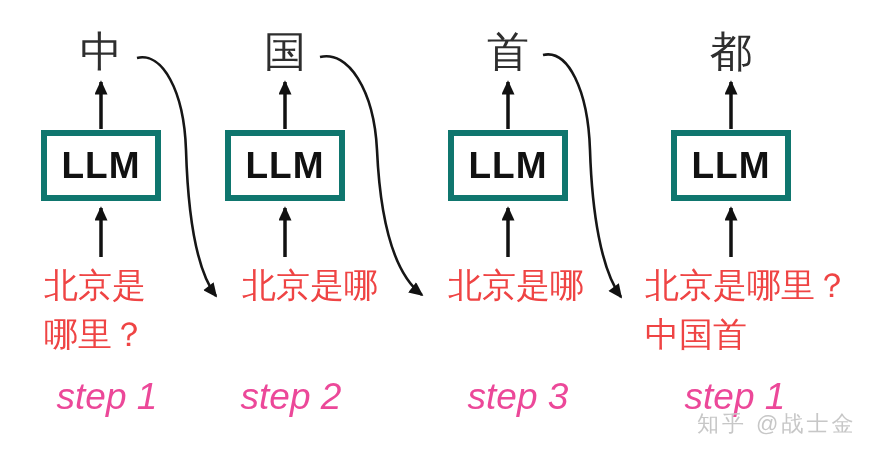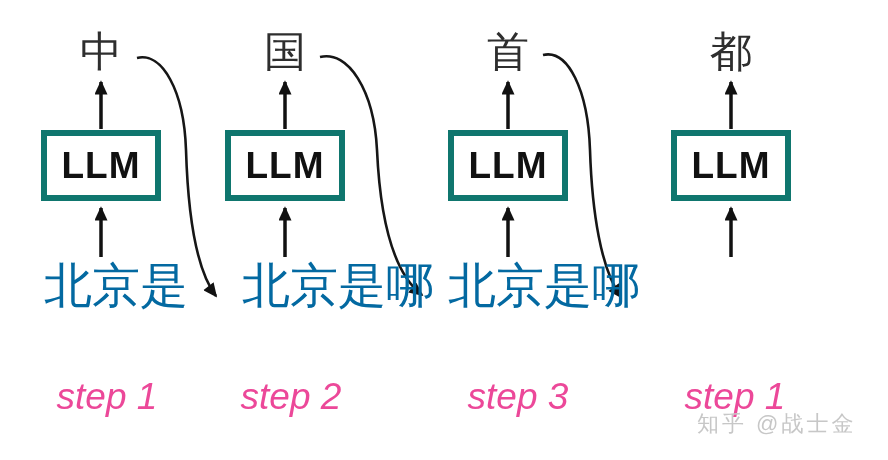--- a/index.html
+++ b/index.html
@@ -43,24 +43,24 @@
   .llm-label {
     font-size: 37px;
     font-weight: bold;
     letter-spacing: 1px;
     color: #111111;
     line-height: 1;
   }
   .input-text {
     position: absolute;
     top: 261px;
-    font-size: 48px;
+    font-size: 34px;
     line-height: 49px;
     font-weight: 500;
-    color: #0369a1;
+    color: #ef4444;
     white-space: nowrap;
   }
   .step-label {
     position: absolute;
     top: 376px;
     width: 180px;
     text-align: center;
     font-size: 37px;
     color: #ec4899;
     font-style: italic;
@@ -108,20 +108,21 @@
     <path d="M 320 57 C 348 50, 374 90, 377 150 C 380 215, 392 272, 422 295" fill="none" stroke="#161616" stroke-width="2.6" marker-end="url(#ah)"></path>
     <path d="M 543 55 C 568 49, 588 90, 590 150 C 592 212, 601 270, 621 297" fill="none" stroke="#161616" stroke-width="2.6" marker-end="url(#ah)"></path>
   </svg>
 
   <div class="token c1">中</div>
   <div class="llm-box c1">
     <span class="llm-label">LLM</span>
   </div>
   <div class="input-text c1">
     <div>北京是</div>
+    <div>哪里？</div>
   </div>
   <div class="step-label c1">step 1</div>
 
   <div class="token c2">国</div>
   <div class="llm-box c2">
     <span class="llm-label">LLM</span>
   </div>
   <div class="input-text c2">
     <div>北京是哪</div>
   </div>
@@ -133,17 +134,21 @@
   </div>
   <div class="input-text c3">
     <div>北京是哪</div>
   </div>
   <div class="step-label c3">step 3</div>
 
   <div class="token c4">都</div>
   <div class="llm-box c4">
     <span class="llm-label">LLM</span>
   </div>
+  <div class="input-text c4">
+    <div>北京是哪里？</div>
+    <div>中国首</div>
+  </div>
   <div class="step-label c4">step 1</div>
 
   <div class="watermark">知乎 @战士金</div>
 
 </div>
 
 </body></html>

